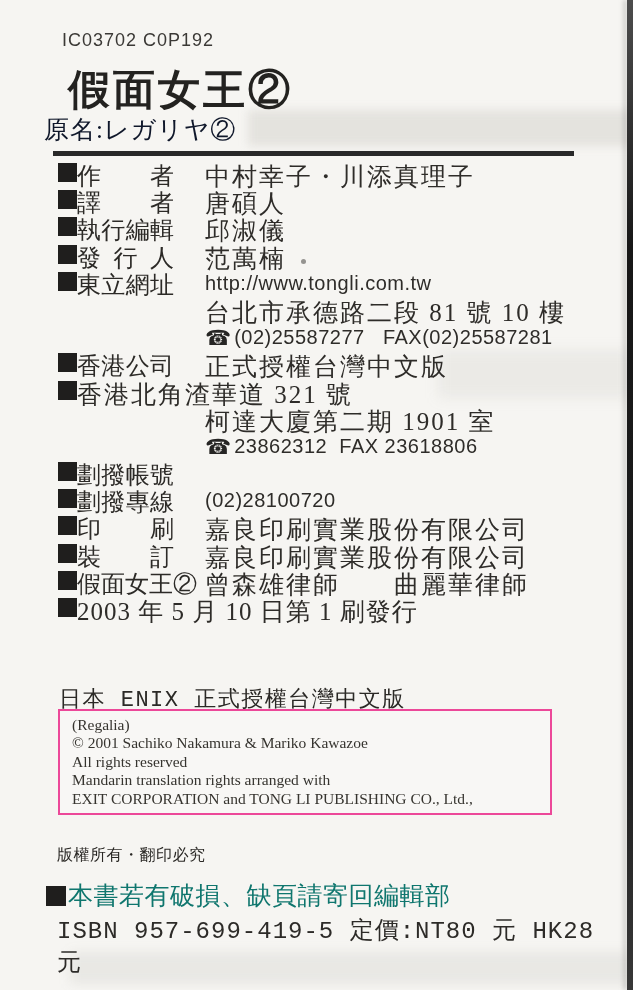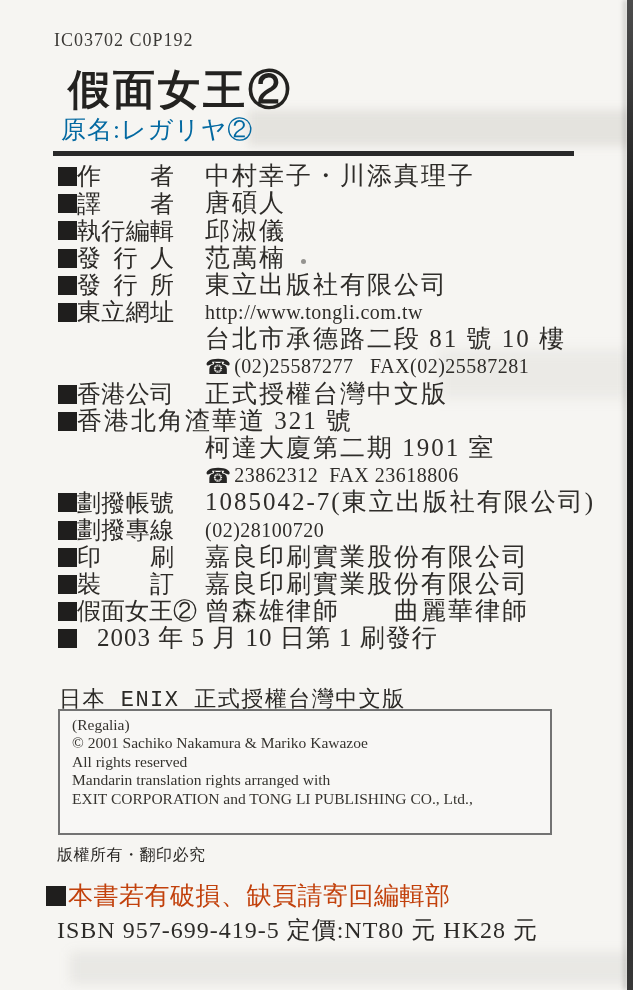--- a/index.html
+++ b/index.html
@@ -16,59 +16,59 @@
     background:rgba(158,154,146,0.12); filter:blur(7px); }
   .smudge-band-3 { left:70px; top:952px; width:560px; height:32px;
     background:rgba(120,116,110,0.10); filter:blur(6px); }
   .ink-dot { left:301px; top:259px; width:5px; height:5px;
     background:rgba(70,68,64,0.55); border-radius:50%; }
   .right-strip { right:0; top:0; width:6px; height:990px;
     background:linear-gradient(to bottom,#4d4d4d 0%,#171717 25%,#1d1d1d 75%,#383838 100%); }
   .right-strip-soft { right:6px; top:0; width:4px; height:990px;
     background:rgba(40,40,40,0.18); filter:blur(2px); }
   
-  .code-line { position:absolute; left:54px; top:30px;
-    font-family:Liberation Serif, serif;
+  .code-line { position:absolute; left:62px; top:30px;
+    font-family:Liberation Sans, sans-serif;
     font-size:18px; letter-spacing:1px; color:#3b3936; }
   .book-title { position:absolute; left:60px; top:58px; margin:8px;
     font-size:42px; font-weight:700; letter-spacing:3px; line-height:1.15; color:#232220; }
-  .original-title { position:absolute; left:61px; top:113px;
-    font-size:25px; letter-spacing:1px; color:#0369a1; }
+  .original-title { position:absolute; left:44px; top:113px;
+    font-size:25px; letter-spacing:1px; color:#0f172a; }
   .heavy-rule { position:absolute; left:53px; top:151px; width:521px; height:5px;
     background:#292929; }
   
   .credits { position:absolute; left:58px; top:163px; }
-  .credit-row { display:flex; align-items:center; height:27.2px; white-space:pre; }
+  .credit-row { display:flex; align-items:flex-start; height:27.2px; white-space:pre; }
   .bullet, .bullet-spacer { flex:0 0 19px; width:19px; height:19px; }
   .bullet { background:#1f1e1d; }
   .credit-label { flex:0 0 97px; width:97px; margin-right:31px;
     font-size:24px; line-height:1.1; color:#2c2a27;
     text-align:justify; text-align-last:justify; }
   .credit-label-spacer { flex:0 0 97px; width:97px; margin-right:31px; height:1px; }
   .credit-value { font-size:25px; letter-spacing:2px; line-height:1.15; color:#2e2c29; }
-  .credit-value.mono { font-family:Liberation Serif, serif;
+  .credit-value.mono { font-family:Liberation Sans, sans-serif;
     font-size:20px; letter-spacing:0.5px; }
-  .credit-value.fullspan { letter-spacing:1px;padding-left:20px; }
+  .credit-value.fullspan { letter-spacing:1px; }
   .phone-icon { font-family:"DejaVu Sans","Liberation Sans",sans-serif;
     font-size:21px; margin-right:3px; color:#262524; }
   
   .license-line { position:absolute; left:59px; top:684px;
     font-size:22px; letter-spacing:1.5px; color:#2b2926;font-family:Liberation Mono, monospace; }
-  .copyright-box { position:absolute; left:58px; top:709px; width:494px; height:126px;
-    box-sizing:border-box; border:2px solid #737373; padding:5px 8px 0 12px;
+  .copyright-box { position:absolute; left:58px; top:709px; width:494px; height:106px;
+    box-sizing:border-box; border:2px solid #ec4899; padding:5px 8px 0 12px;
     background:rgba(255,255,255,0.25); }
   .copyright-box .line { font-size:15.5px; line-height:18.4px; color:#36342f; }
   .rights-line { position:absolute; left:57px; top:845px;
     font-size:16px; letter-spacing:0.5px; color:#2b2926; }
   .notice-row { position:absolute; left:46px; top:879px;
     display:flex; align-items:center; }
   .notice-row .bullet { margin-right:2px; flex:0 0 20px; width:20px; height:20px; }
-  .notice-text { font-size:25px; letter-spacing:0.5px; color:#c2410c; }
+  .notice-text { font-size:25px; letter-spacing:0.5px; color:#0f766e; }
   .isbn-line { position:absolute; left:57px; top:914px;
-    font-size:24px; letter-spacing:1px; color:#2d2b28; }
+    font-size:24px; letter-spacing:1px; color:#2d2b28;font-family:Liberation Mono, monospace; }
 </style>
 </head>
 <body>
 
 <div class="page">
 
   <div class="artifact smudge-band-1"></div>
   <div class="artifact smudge-band-2"></div>
   <div class="artifact smudge-band-3"></div>
   <div class="artifact ink-dot"></div>
@@ -78,29 +78,28 @@
   <div class="code-line">IC03702 C0P192</div>
   <h1 class="book-title">假面女王②</h1>
   <div class="original-title">原名:レガリヤ②</div>
   <div class="heavy-rule"></div>
 
   <div class="credits" id="credits">
       <div class="credit-row"><span class="bullet"></span><span class="credit-label">作者</span><span class="credit-value">中村幸子・川添真理子</span></div>
       <div class="credit-row"><span class="bullet"></span><span class="credit-label">譯者</span><span class="credit-value">唐碩人</span></div>
       <div class="credit-row"><span class="bullet"></span><span class="credit-label">執行編輯</span><span class="credit-value">邱淑儀</span></div>
       <div class="credit-row"><span class="bullet"></span><span class="credit-label">發行人</span><span class="credit-value">范萬楠</span></div>
-      <div class="credit-row"><span class="bullet"></span><span class="credit-label">發行所</span><span class="credit-value">東立出版社有限公司</span></div>
       <div class="credit-row"><span class="bullet"></span><span class="credit-label">東立網址</span><span class="credit-value mono">http://www.tongli.com.tw</span></div>
       <div class="credit-row"><span class="bullet-spacer"></span><span class="credit-label-spacer"></span><span class="credit-value">台北市承德路二段 81 號 10 樓</span></div>
       <div class="credit-row"><span class="bullet-spacer"></span><span class="credit-label-spacer"></span><span class="phone-icon">☎</span><span class="credit-value mono">(02)25587277   FAX(02)25587281</span></div>
       <div class="credit-row"><span class="bullet"></span><span class="credit-label">香港公司</span><span class="credit-value">正式授權台灣中文版</span></div>
       <div class="credit-row"><span class="bullet"></span><span class="credit-value">香港北角渣華道 321 號</span></div>
       <div class="credit-row"><span class="bullet-spacer"></span><span class="credit-label-spacer"></span><span class="credit-value">柯達大廈第二期 1901 室</span></div>
       <div class="credit-row"><span class="bullet-spacer"></span><span class="credit-label-spacer"></span><span class="phone-icon">☎</span><span class="credit-value mono">23862312  FAX 23618806</span></div>
-      <div class="credit-row"><span class="bullet"></span><span class="credit-label">劃撥帳號</span><span class="credit-value">1085042-7(東立出版社有限公司)</span></div>
+      <div class="credit-row"><span class="bullet"></span><span class="credit-label">劃撥帳號</span></div>
       <div class="credit-row"><span class="bullet"></span><span class="credit-label">劃撥專線</span><span class="credit-value mono">(02)28100720</span></div>
       <div class="credit-row"><span class="bullet"></span><span class="credit-label">印刷</span><span class="credit-value">嘉良印刷實業股份有限公司</span></div>
       <div class="credit-row"><span class="bullet"></span><span class="credit-label">裝訂</span><span class="credit-value">嘉良印刷實業股份有限公司</span></div>
       <div class="credit-row"><span class="bullet"></span><span class="credit-label">假面女王②</span><span class="credit-value">曾森雄律師　　曲麗華律師</span></div>
       <div class="credit-row"><span class="bullet"></span><span class="credit-value fullspan">2003 年 5 月 10 日第 1 刷發行</span></div>
     </div>
 
   <div class="license-line">日本 ENIX 正式授權台灣中文版</div>
 
   <div class="copyright-box">

